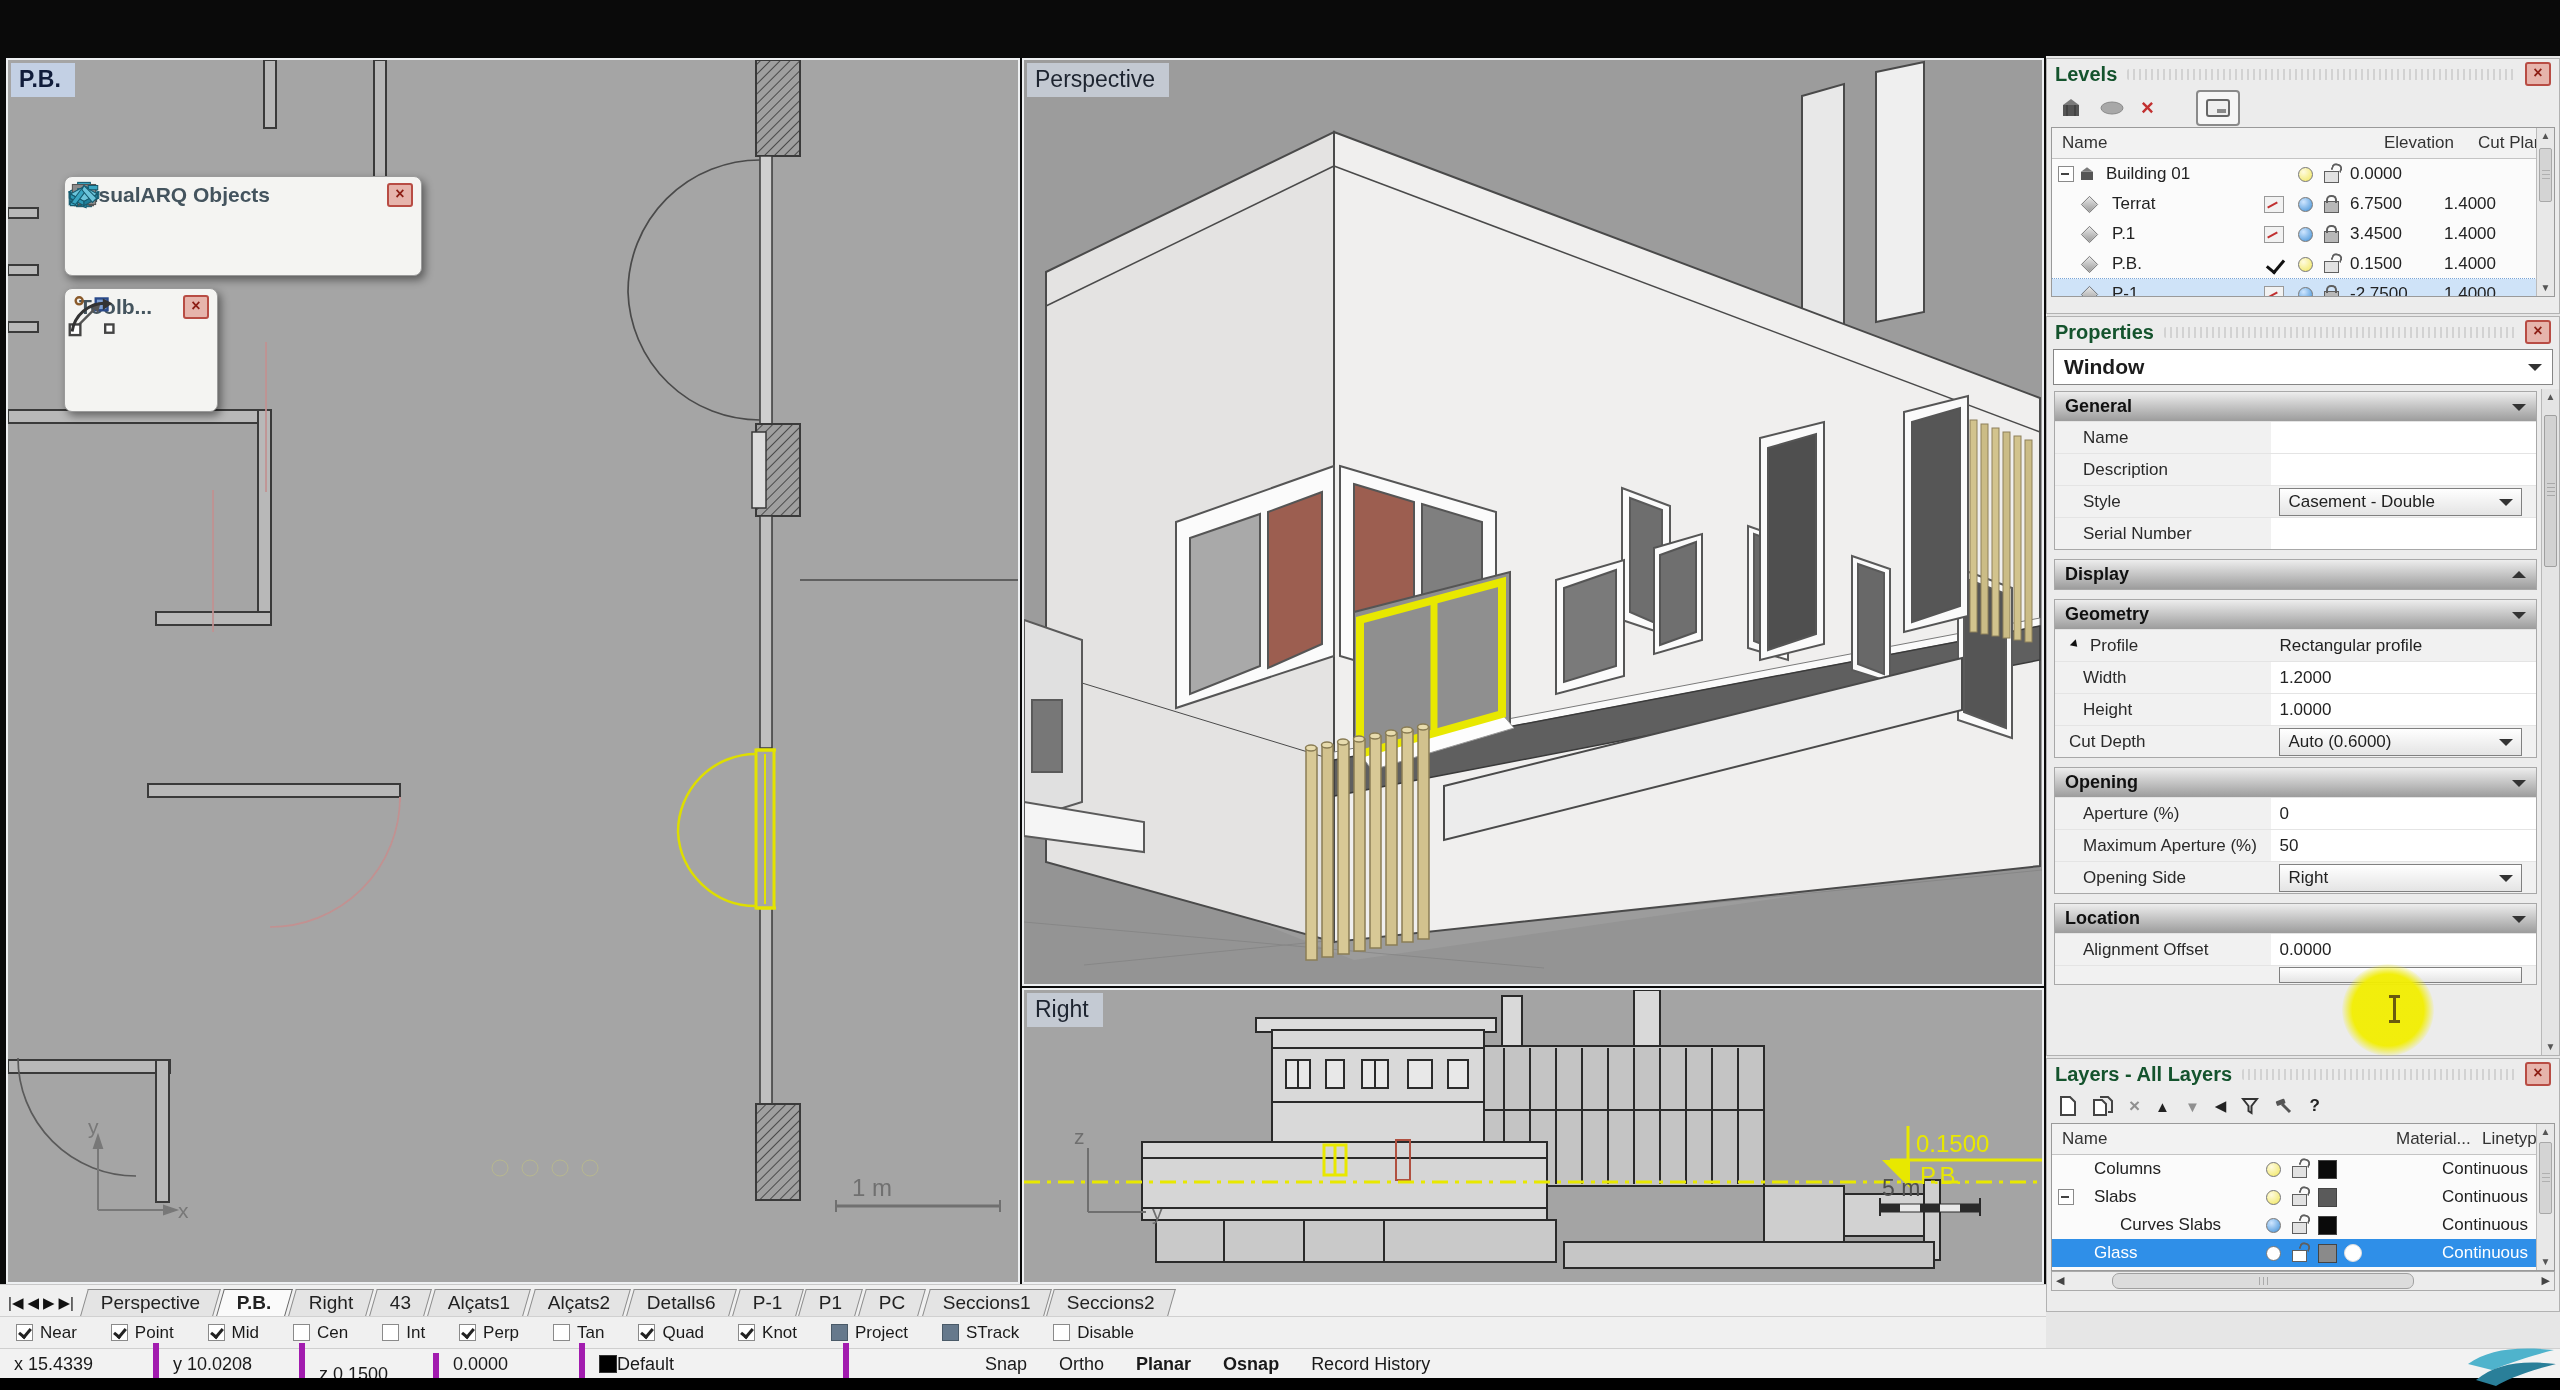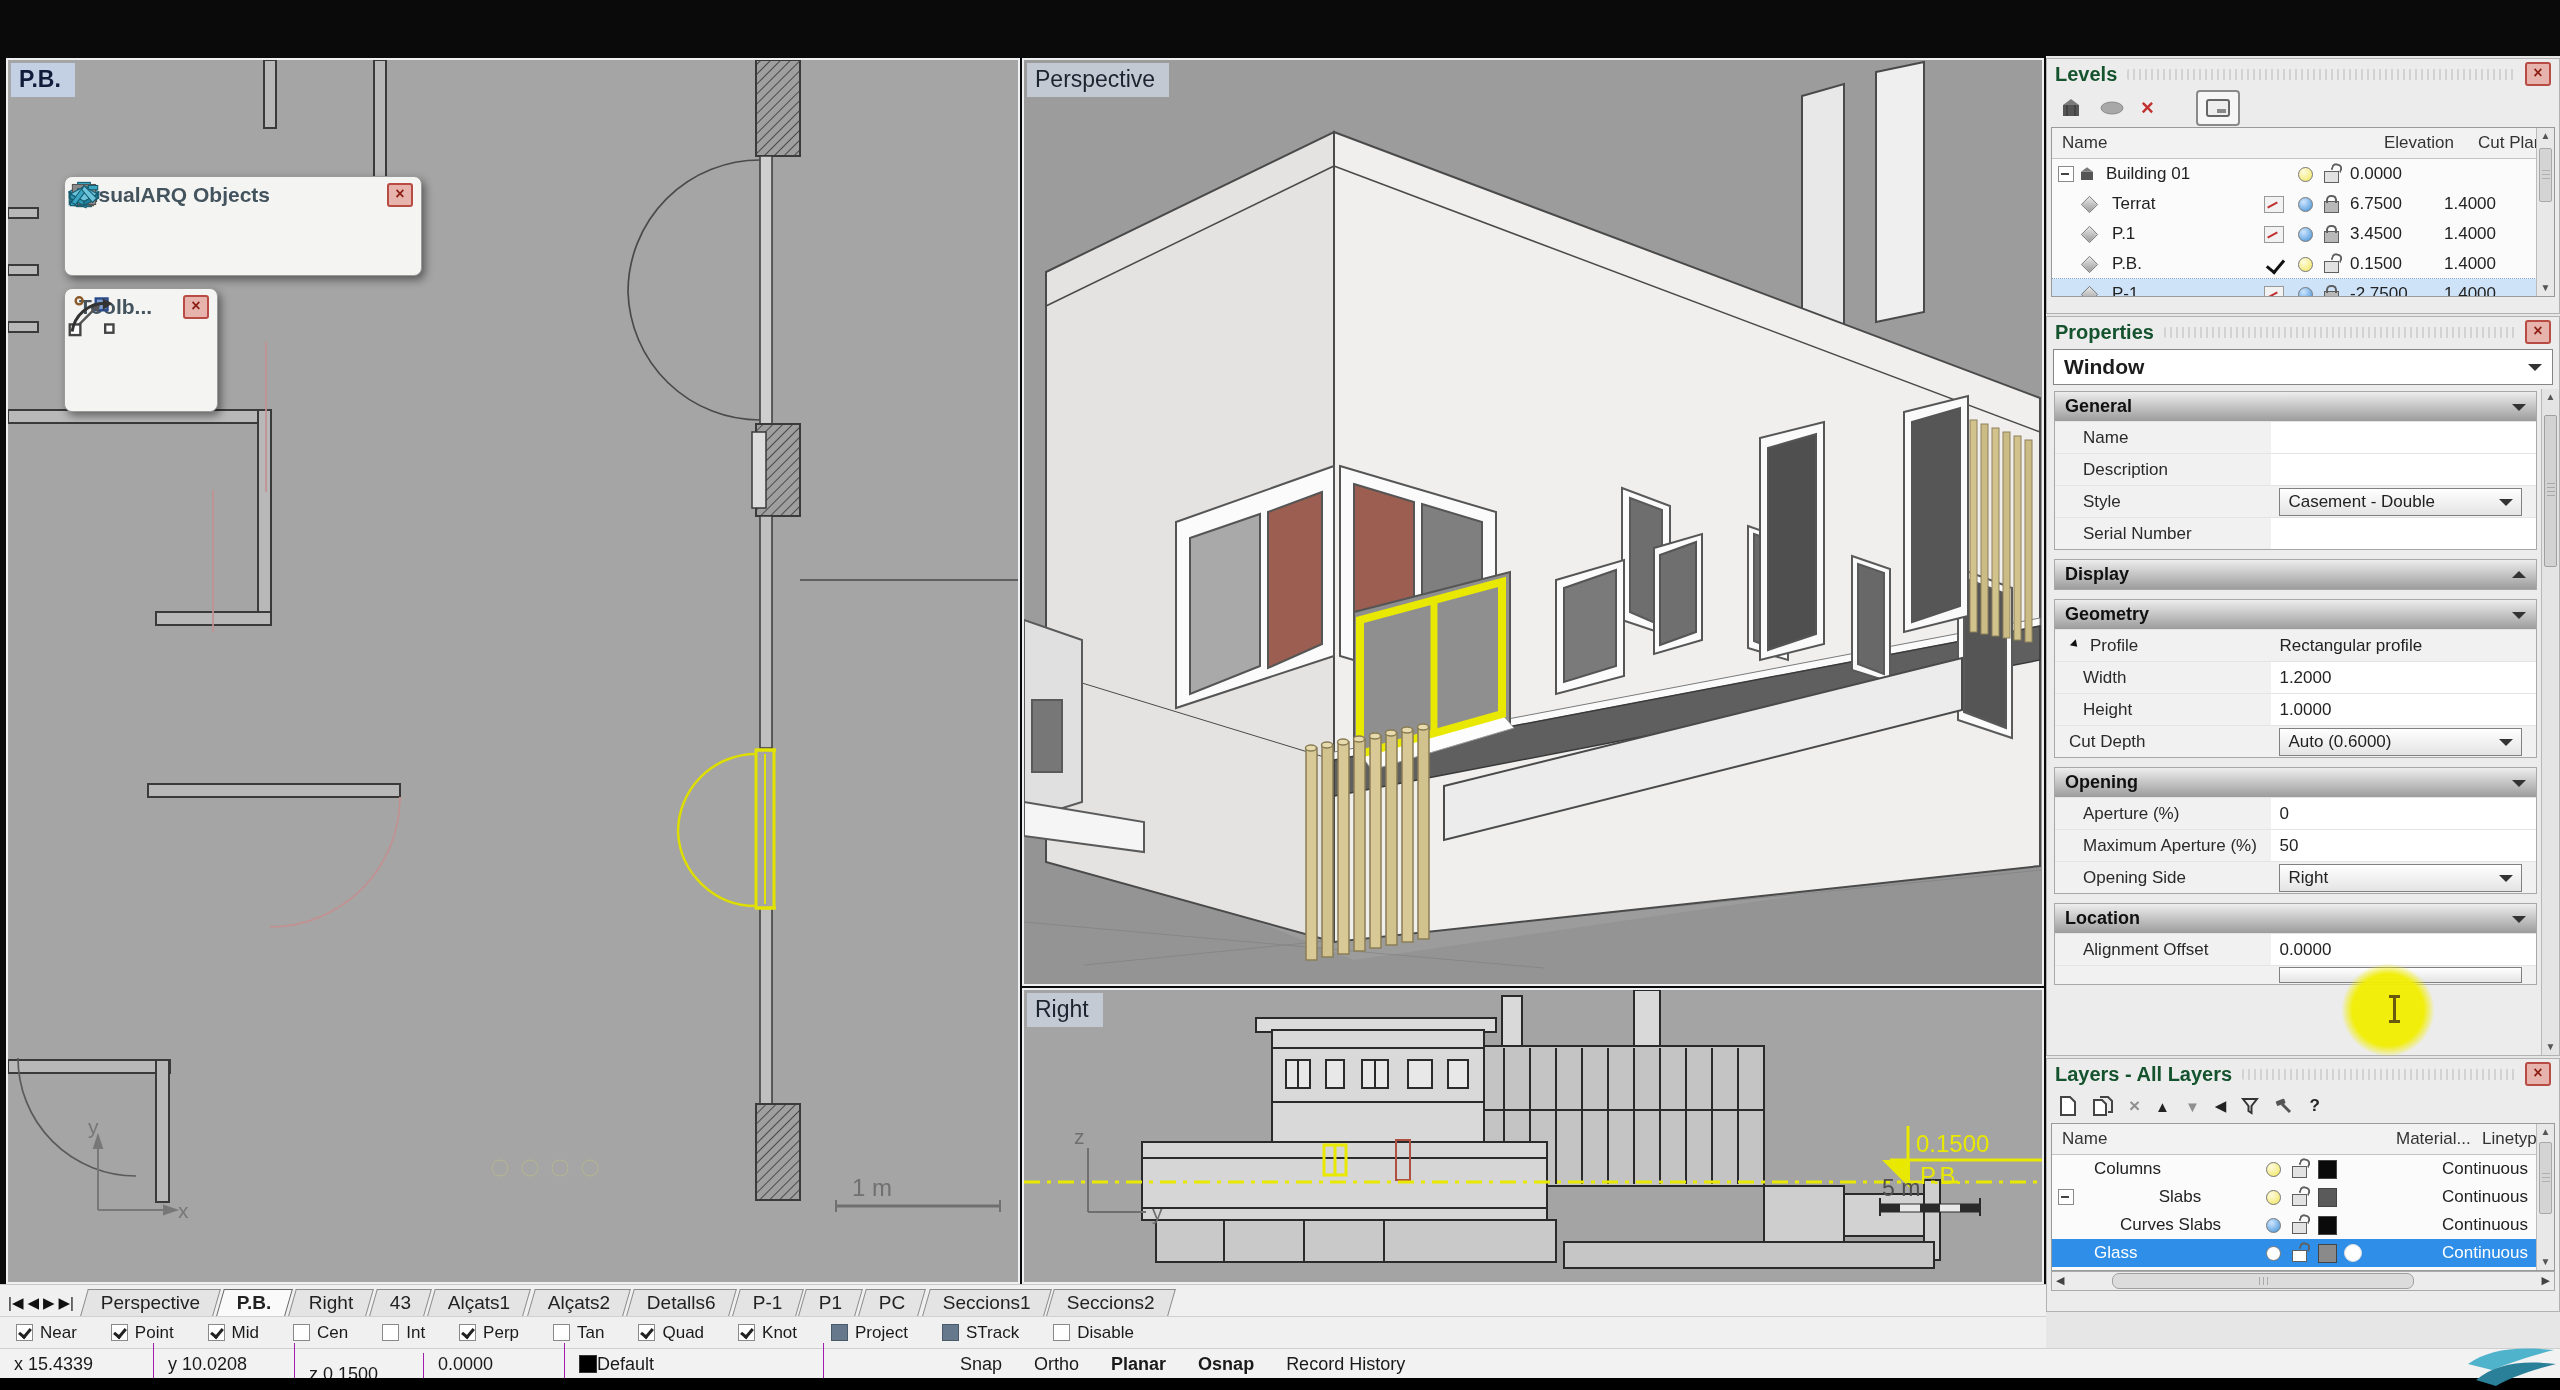--- a/index.html
+++ b/index.html
@@ -137,21 +137,21 @@
   .tab.active>span{font-weight:bold;}
   #osnapbar{position:absolute;left:0;top:1316px;width:2046px;height:32px;background:#f0f0f0;border-top:1px solid #d0d0d0;
             display:flex;align-items:center;gap:34px;padding-left:16px;box-sizing:border-box;}
   .osnap-item{display:flex;align-items:center;gap:7px;font-size:17px;color:#1a1a1a;}
   .cb{width:17px;height:17px;border:1px solid #8a8a8a;background:#fff;position:relative;box-sizing:border-box;}
   .cb.checked::after{content:"";position:absolute;left:4px;top:1px;width:5px;height:9px;
                      border:solid #222;border-width:0 3px 3px 0;transform:rotate(40deg);}
   .cb.pressed{background:#66798c;border-color:#4a5a68;}
   #statusbar{position:absolute;left:0;top:1348px;width:2560px;height:30px;background:#f2f2f2;border-top:1px solid #cfcfcf;
              display:flex;align-items:center;font-size:18px;color:#1a1a1a;}
-  #statusbar .cell{border-right:1px solid #a21caf;padding:7px 14px;line-height:29px;white-space:nowrap;}
+  #statusbar .cell{border-right:6px solid #a21caf;padding:7px 14px;line-height:29px;white-space:nowrap;}
   #statusbar .w1{width:125px;} #statusbar .w2{width:112px;} #statusbar .w3{width:100px;margin-top:20px;} #statusbar .w4{width:112px;}
   #statusbar .layercell{width:230px;display:flex;align-items:center;}
   .layerswatch{width:16px;height:16px;background:#000;border:1px solid #333;}
   #statusbar .toggle{padding:0 16px;border-right:none;}
   #statusbar .toggle.active{font-weight:bold;}
   #bottomstrip{position:absolute;left:0;top:1378px;width:2560px;height:12px;background:#000;}
   #brand-logo{position:absolute;left:2462px;top:1336px;z-index:12;}
 </style>
 </head>
 <body>
@@ -744,21 +744,21 @@
         <span class="cell-name" style="padding-left:14px;">Columns</span>
         <span class="bulb yellow"></span>
         <span class="lock unlocked"></span>
         <span class="swatch" style="background:#0a0a0a;"></span>
         <span></span>
           <span></span>
         <span class="cell-name">Continuous</span>
       </div>
       <div class="trow lay-cols lay-row normal" style="height:28px;">
         <span class="expandbox"></span>
-        <span class="cell-name" style="padding-left:14px;text-align:center;">Slabs</span>
+        <span class="cell-name" style="padding-left:14px;">Slabs</span>
         <span class="bulb yellow"></span>
         <span class="lock unlocked"></span>
         <span class="swatch" style="background:#5a5a5a;"></span>
         <span></span>
           <span></span>
         <span class="cell-name">Continuous</span>
       </div>
       <div class="trow lay-cols lay-row normal" style="height:28px;">
         <span></span>
         <span class="cell-name" style="padding-left:40px;">Curves Slabs</span>

